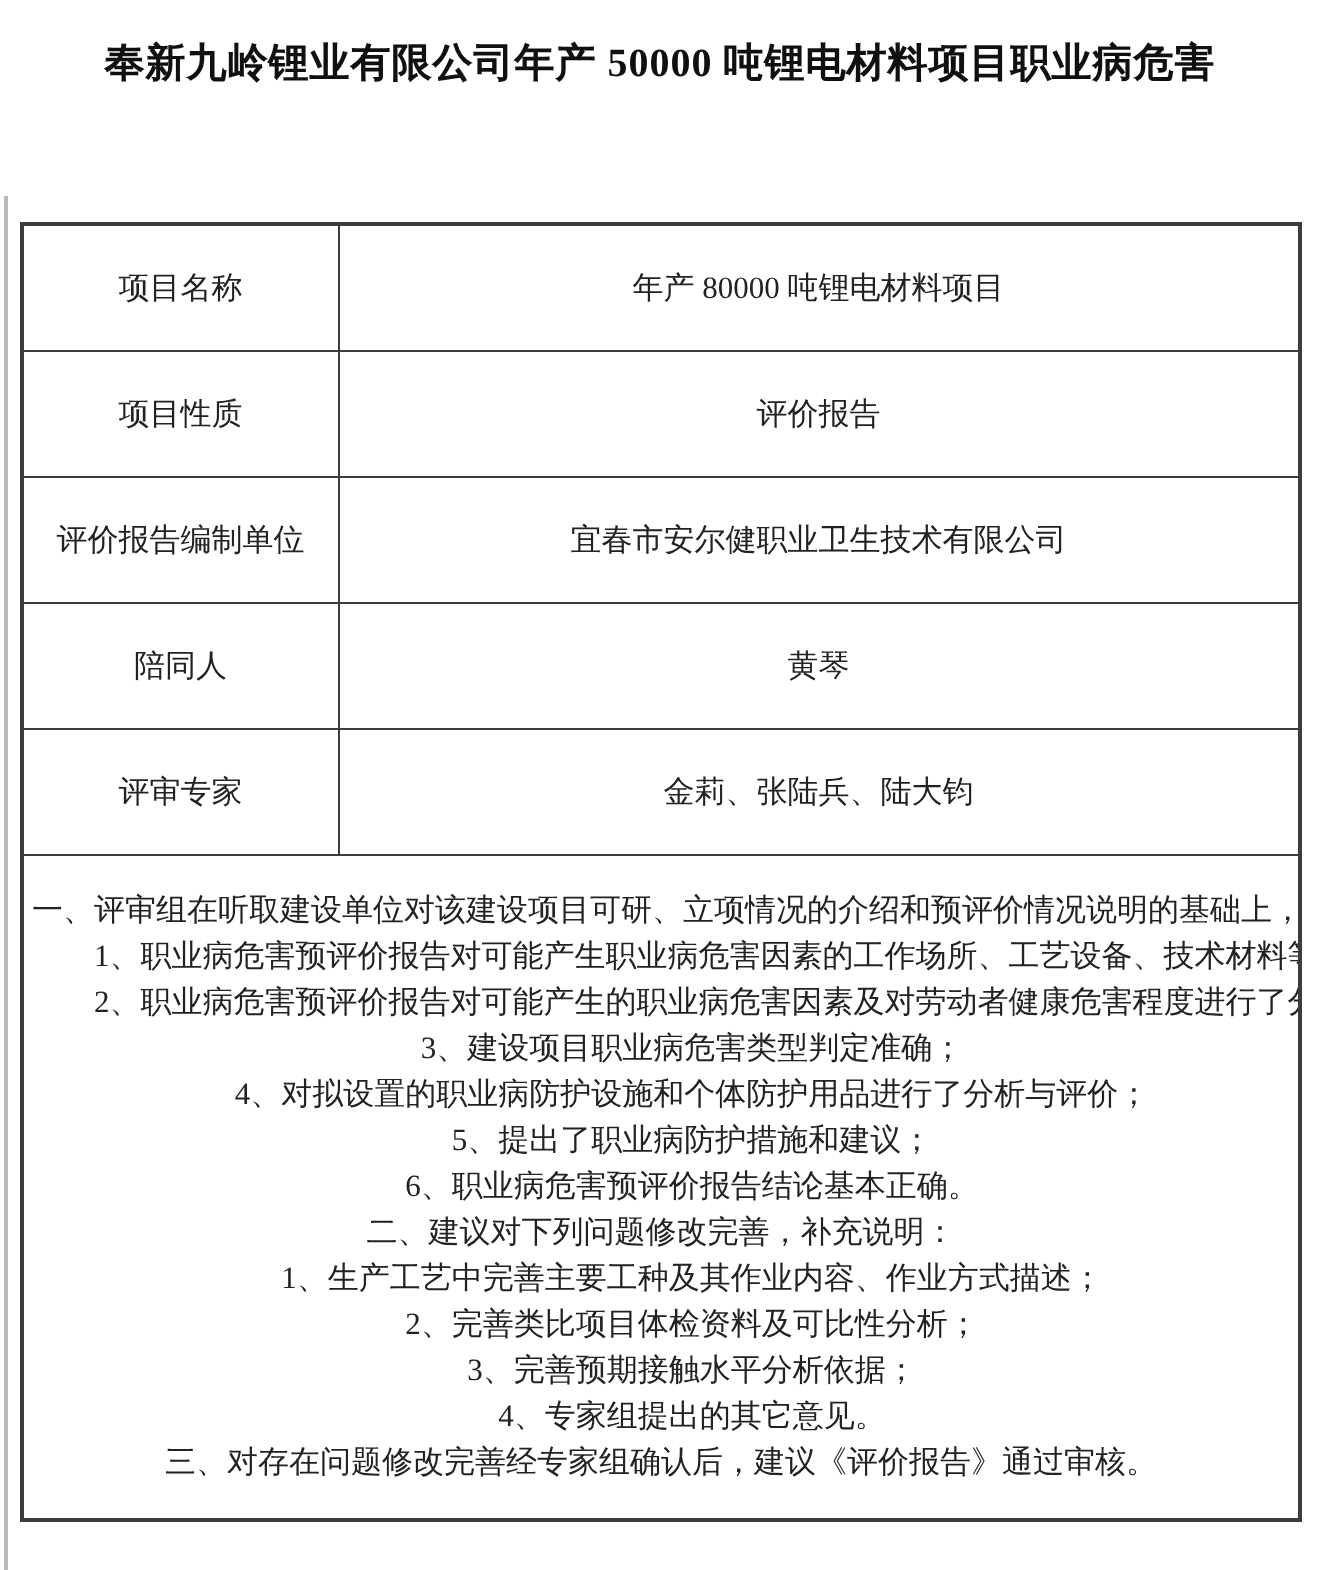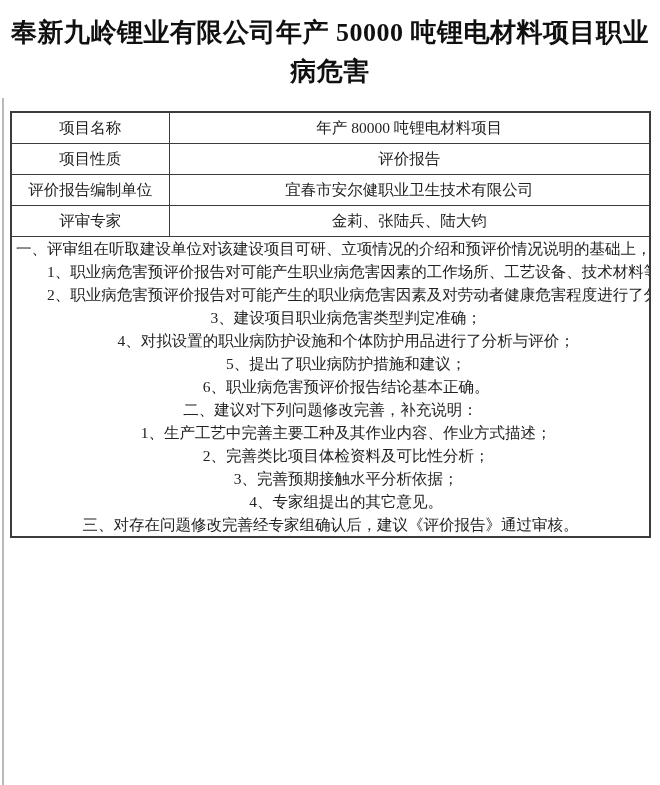--- a/index.html
+++ b/index.html
@@ -20,41 +20,41 @@
     height: 687px;
     background: #b9b9b9;
   }
   .title {
     position: absolute;
     top: 13px;
     left: 0;
     width: 660px;
     text-align: center;
     font-weight: bold;
-    font-size: 26px;
+    font-size: 20px;
     line-height: 39px;
     color: #101010;
     letter-spacing: 0.5px;
   }
   table.info {
     position: absolute;
     left: 10px;
     top: 111px;
     width: 639px;
     border-collapse: collapse;
     table-layout: fixed;
   }
   table.info { border: 2px solid #3c3c3c; }
   table.info td {
     border: 1px solid #3c3c3c;
     height: 30px;
     font-size: 15.5px;
     text-align: center;
     vertical-align: middle;
-    padding: 0 4px;
+    padding: 16px 4px;
     color: #222222;
     overflow: hidden;
     white-space: nowrap;
   }
   td.opinion-cell {
     height: 378px;
     text-align: left;
     vertical-align: top;
     padding: 5px 9px 5px 7px;
     white-space: normal;
@@ -91,20 +91,24 @@
     </tr>
     <tr>
       <td>项目性质</td>
       <td colspan="3">评价报告</td>
     </tr>
     <tr>
       <td>评价报告编制单位</td>
       <td colspan="3">宜春市安尔健职业卫生技术有限公司</td>
     </tr>
     <tr>
+      <td>陪同人</td>
+      <td colspan="3">黄琴</td>
+    </tr>
+    <tr>
       <td>评审专家</td>
       <td colspan="3">金莉、张陆兵、陆大钧</td>
     </tr>
     <tr>
       <td colspan="4" class="opinion-cell">
         <p>一、评审组在听取建设单位对该建设项目可研、立项情况的介绍和预评价情况说明的基础上，查阅了有关资料，评审了《评价报告》，经过认真讨论，形成以下意见：</p>
         <p class="indent">1、职业病危害预评价报告对可能产生职业病危害因素的工作场所、工艺设备、技术材料等进行了描述；</p>
         <p class="indent">2、职业病危害预评价报告对可能产生的职业病危害因素及对劳动者健康危害程度进行了分析和评价；</p>
         <p class="indent">3、建设项目职业病危害类型判定准确；</p>
         <p class="indent">4、对拟设置的职业病防护设施和个体防护用品进行了分析与评价；</p>

